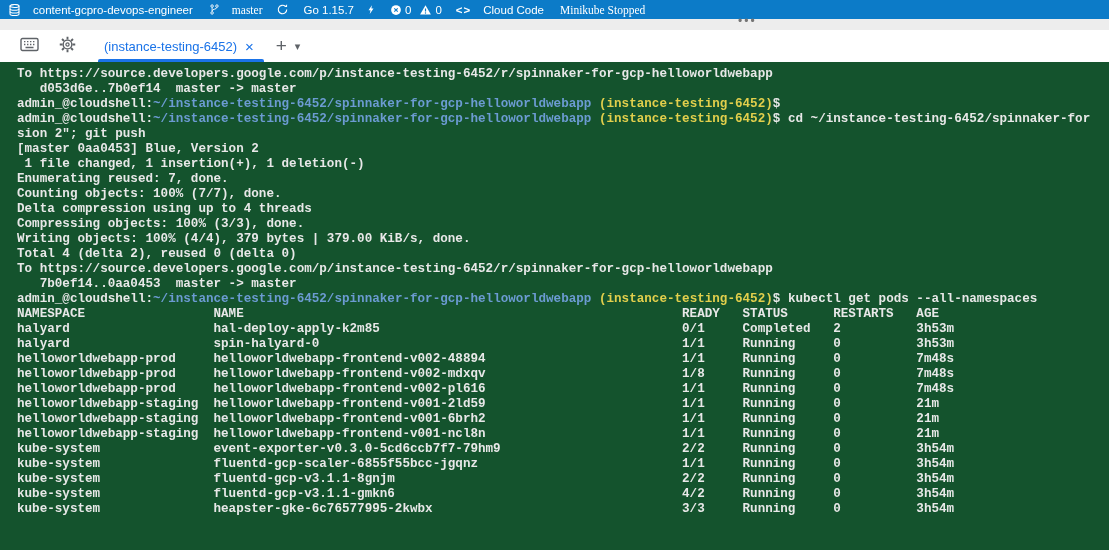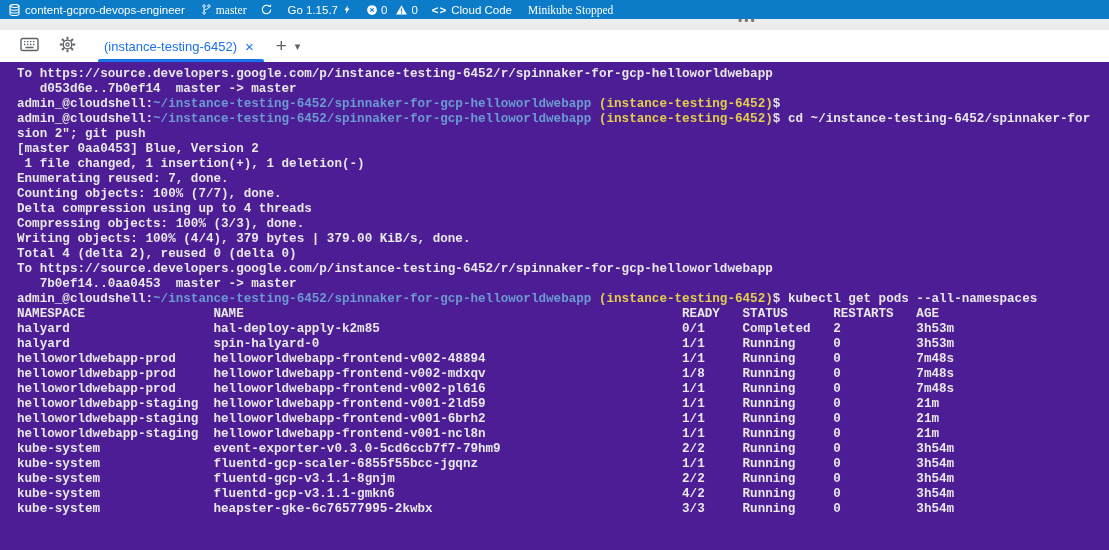--- a/index.html
+++ b/index.html
@@ -3,21 +3,21 @@
 <meta charset="utf-8">
 <style>
   * { margin:0; padding:0; box-sizing:border-box; }
   html,body { width:1109px; height:550px; overflow:hidden; background:#fff;
               font-family:"Liberation Sans", sans-serif; }
   .screen { width:1109px; height:550px; display:flex; flex-direction:column; }
 
   
   .status-bar { height:19px; background:#0c7bc8; display:flex; align-items:center;
                 color:#fff; font-size:11.5px; padding:0 8px; flex:0 0 auto; }
-  .sb-item { display:flex; align-items:center; gap:4px; white-space:nowrap; cursor:pointer; }
+  .sb-item { display:flex; align-items:center; gap:12px; white-space:nowrap; cursor:pointer; }
   .sb-item svg { display:block; }
   .sb-gap-s { margin-left:14px; } .sb-gap-m { margin-left:16px;font-family:Liberation Serif, serif; }
   .problems { gap:3px; }
 
   
   .splitter { height:11px; background:#ededed; position:relative; flex:0 0 auto; }
   .splitter .dots { position:absolute; left:738px; top:-3px; color:#757575;
                     font-size:12px; letter-spacing:2px; line-height:11px; }
 
   
@@ -30,21 +30,21 @@
   .term-tab { position:relative; height:32px; display:flex; align-items:center;
               gap:8px; padding:0 10px 0 6px; cursor:pointer; }
   .term-tab .tab-label { color:#1a73e8; font-size:13px; }
   .term-tab .tab-close { color:#1a73e8; font-size:15px; line-height:1; cursor:pointer; }
   .term-tab::after { content:""; position:absolute; left:0; right:0; bottom:0;
                      height:3px; background:#1a73e8; border-radius:2px 2px 0 0; }
   .plus-btn { margin-left:12px; font-size:19px; font-weight:400; color:#5f6368; }
   .caret-btn { margin-left:8px; font-size:11px; color:#5f6368; }
 
   
-  .terminal { flex:1 1 auto; background:#4c1d95; overflow:hidden;
+  .terminal { flex:1 1 auto; background:#14532d; overflow:hidden;
               padding:5px 0 0 17px; cursor:text; }
   .tline { font-family:"Liberation Mono", monospace; font-size:12.6px; font-weight:700;
            line-height:15px; white-space:pre; color:#e8e8e8; }
   .seg-plain   { color:#e8e8e8; }
   .seg-path    { color:#6c9bd2; }
   .seg-project { color:#e2cf4c; }
 </style>
 </head>
 <body>
 

